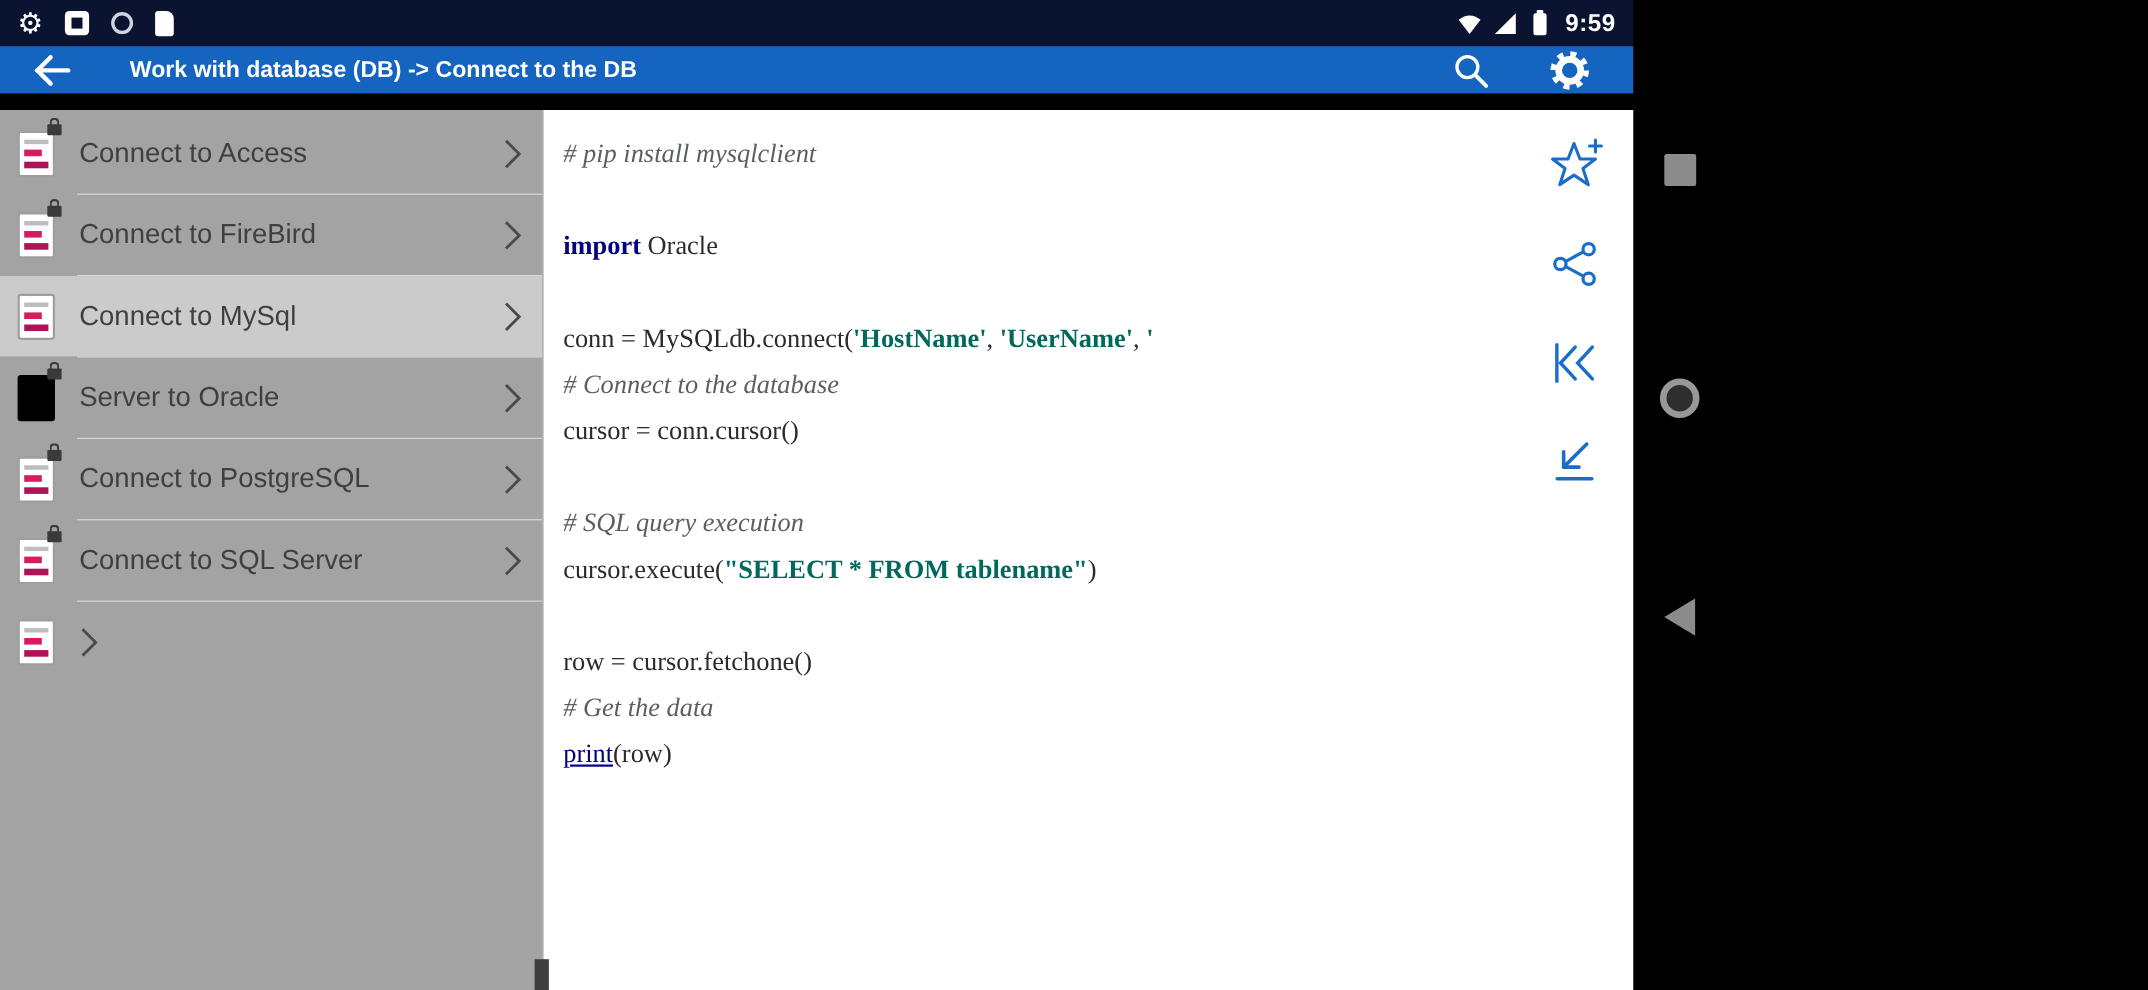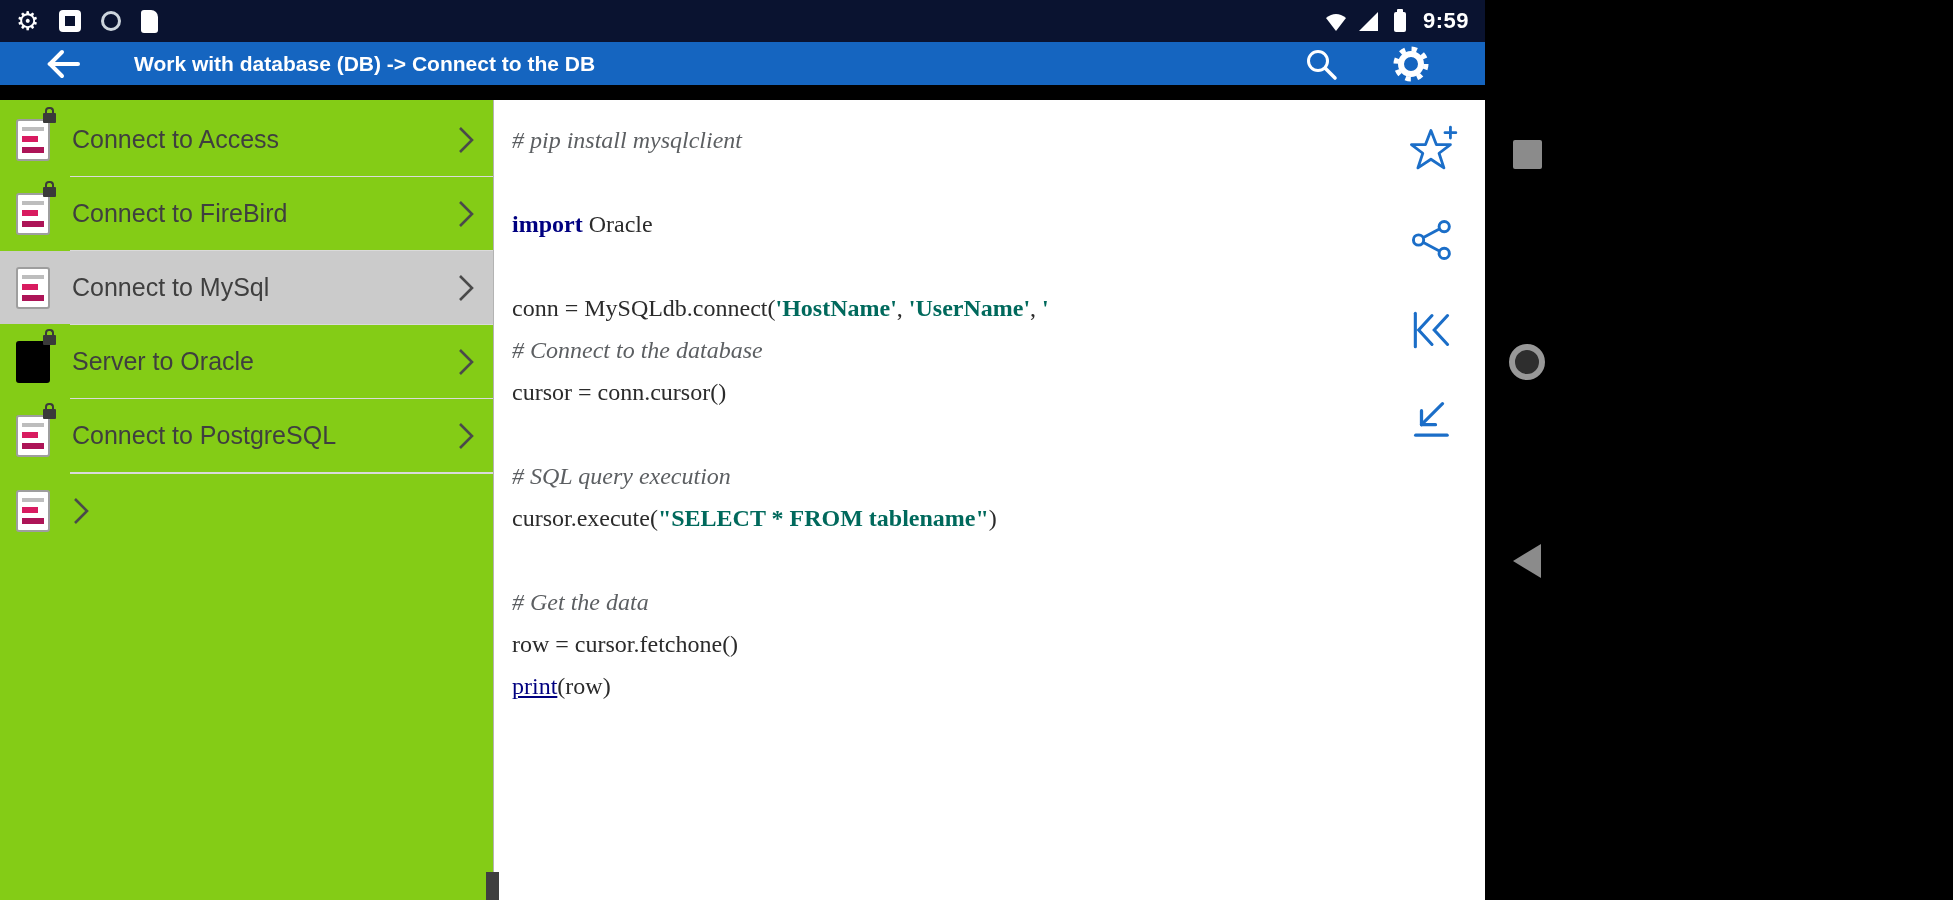--- a/index.html
+++ b/index.html
@@ -16,31 +16,31 @@
   .sb-sq::after{content:"";position:absolute;left:6px;top:6px;width:10px;height:10px;
     background:var(--status-bar,#0a1330)}
   .sb-ring{width:20px;height:20px;border:3px solid #cdd5dd;border-radius:50%}
   .sb-card{width:17px;height:23px;background:#fff;border-radius:3px 7px 3px 3px}
   .sb-right{margin-left:auto;display:flex;align-items:flex-end;gap:9px}
   .sb-time{font-size:22px;font-weight:bold;letter-spacing:.5px;margin-left:4px}
 
   
   .app-bar{position:absolute;left:0;top:42px;width:1485px;height:43px;
     background:var(--app-bar,#1565c0);display:flex;align-items:center;
-    color:#fff;padding:0 36px}
+    color:#fff;padding:0 20px}
   .ab-back{margin-left:8px}
   .ab-title{font-size:21px;font-weight:bold;margin-left:52px;white-space:nowrap}
   .ab-actions{margin-left:auto;display:flex;align-items:center;gap:50px;margin-right:16px}
   .icon-btn{display:flex;align-items:center;justify-content:center;cursor:pointer}
 
   
   .content{position:absolute;left:0;top:100px;width:1485px;height:800px;background:#fff;display:flex}
 
   
-  .sidebar{width:494px;height:100%;background:#84cc16;border-right:1px solid #b3b3b3;
+  .sidebar{width:494px;height:100%;background:#a3a3a3;border-right:1px solid #b3b3b3;
     overflow:hidden;padding-top:3px}
   .side-row{display:flex;align-items:center;height:73px;padding:0 12px 0 16px;gap:22px;cursor:pointer}
   .side-row.selected{background:var(--selection,#cbcbcb)}
   .side-label{flex:1;font-size:25px;color:#3f3f3f;white-space:nowrap;overflow:hidden}
   .side-div{height:1px;background:#dadada;margin-left:70px}
   .file-icon{position:relative;flex:none;width:34px;height:42px;background:#fff;
     border:2px solid #9e9e9e;border-radius:3px}
   .file-icon .l1{position:absolute;top:6px;left:4px;right:4px;height:4px;background:#bdbdbd}
   .file-icon .l2{position:absolute;top:15px;left:4px;width:16px;height:6px;background:#d81b60}
   .file-icon .l3{position:absolute;top:26px;left:4px;width:22px;height:6px;background:#ad1457}
@@ -188,20 +188,32 @@
             <i class="l2"></i>
             <i class="l3"></i>
             <span class="lock"></span>
           </span>
           <span class="side-label">Connect to PostgreSQL</span>
           <svg class="chev" width="18" height="30" viewBox="0 0 18 30">
             <polyline points="3,3 15,15 3,27" fill="none" stroke="#4a4a4a" stroke-width="2.6"></polyline>
           </svg>
         </div>
         <div class="side-div"></div>
+        <div class="side-row">
+          <span class="file-icon">
+            <i class="l1"></i>
+            <i class="l2"></i>
+            <i class="l3"></i>
+            <span class="lock"></span>
+          </span>
+          <span class="side-label">Connect to SQL Server</span>
+          <svg class="chev" width="18" height="30" viewBox="0 0 18 30">
+            <polyline points="3,3 15,15 3,27" fill="none" stroke="#4a4a4a" stroke-width="2.6"></polyline>
+          </svg>
+        </div>
         <div class="side-div"></div>
         <div class="side-row">
           <span class="file-icon">
             <i class="l1"></i>
             <i class="l2"></i>
             <i class="l3"></i>
           </span>
           <svg class="chev" width="18" height="30" viewBox="0 0 18 30">
             <polyline points="3,3 15,15 3,27" fill="none" stroke="#4a4a4a" stroke-width="2.6"></polyline>
           </svg>
@@ -213,22 +225,22 @@
           <div class="code-line">&nbsp;</div>
           <div class="code-line"><span class="tok-kw">import</span><span class="tok-plain"> Oracle</span></div>
           <div class="code-line">&nbsp;</div>
           <div class="code-line"><span class="tok-plain">conn = MySQLdb.connect(</span><span class="tok-str">'HostName'</span><span class="tok-plain">, </span><span class="tok-str">'UserName'</span><span class="tok-plain">, </span><span class="tok-str">'</span></div>
           <div class="code-line"><span class="tok-comment"># Connect to the database</span></div>
           <div class="code-line"><span class="tok-plain">cursor = conn.cursor()</span></div>
           <div class="code-line">&nbsp;</div>
           <div class="code-line"><span class="tok-comment"># SQL query execution</span></div>
           <div class="code-line"><span class="tok-plain">cursor.execute(</span><span class="tok-str">"SELECT * FROM tablename"</span><span class="tok-plain">)</span></div>
           <div class="code-line">&nbsp;</div>
+          <div class="code-line"><span class="tok-plain">row = cursor.fetchone()</span></div>
           <div class="code-line"><span class="tok-comment"># Get the data</span></div>
-          <div class="code-line"><span class="tok-plain">row = cursor.fetchone()</span></div>
           <div class="code-line"><span class="tok-link">print</span><span class="tok-plain">(row)</span></div>
         </div>
     </div>
   </div>
 
   <div class="action-btn" id="act-fav">
     <svg width="52" height="52" viewBox="0 0 48 48">
       <g stroke="var(--accent-icon,#1b6ec8)" stroke-width="2.6" fill="none" stroke-linejoin="round" stroke-linecap="round">
         <path d="M23 6 L28 19 H41 L30.5 27 L35 40.5 L23 32.5 L11 40.5 L15.5 27 L5 19 H18 Z"></path>
         <line x1="41" y1="3" x2="41" y2="13"></line>

